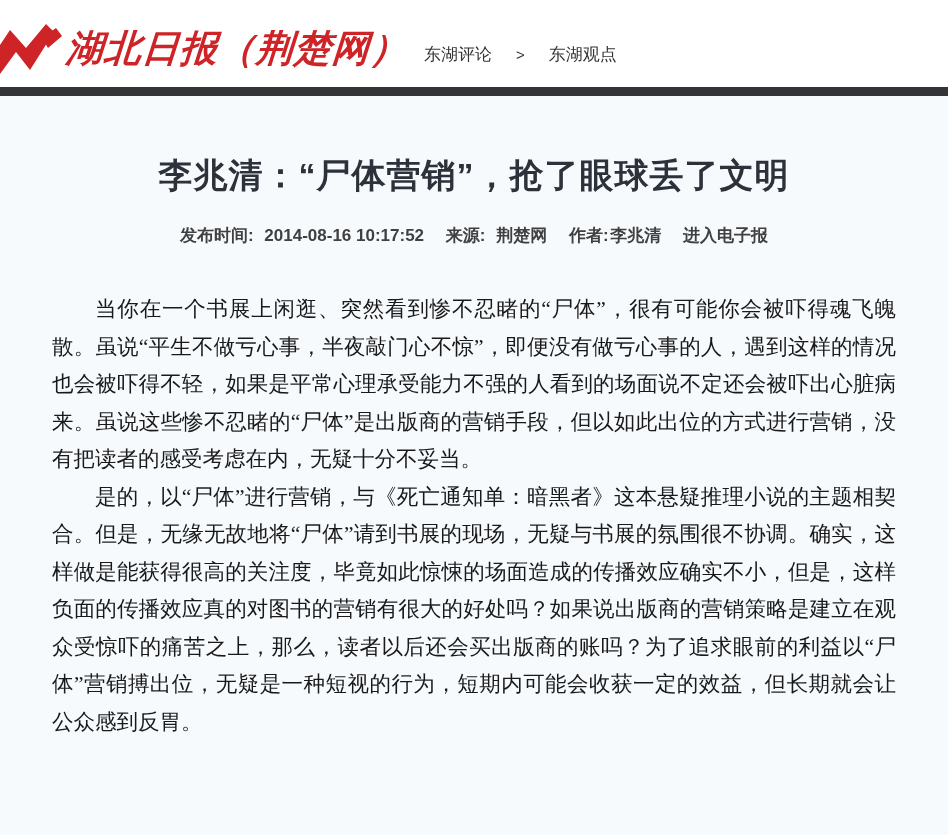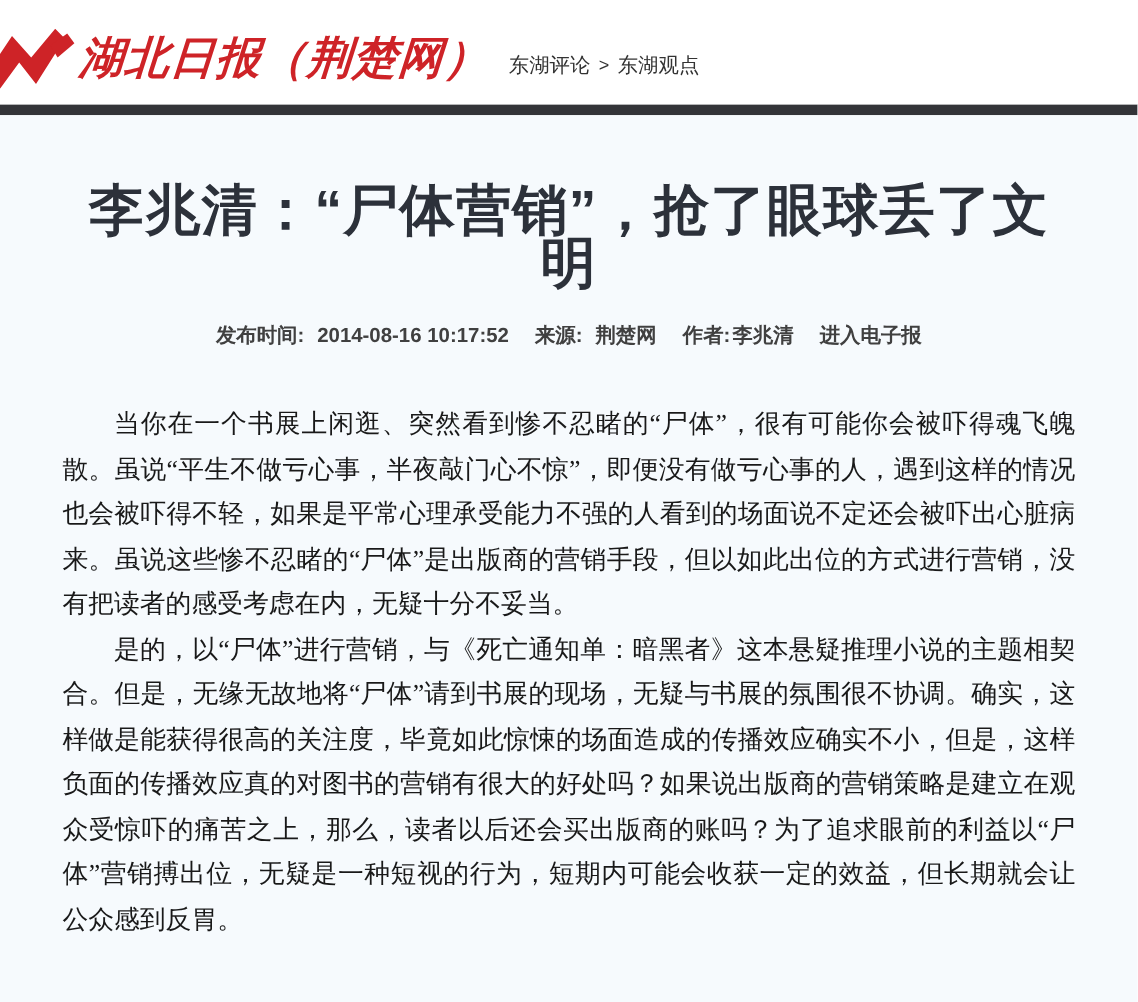--- a/index.html
+++ b/index.html
@@ -35,21 +35,21 @@
     font-style: italic;
     font-size: 37px;
     letter-spacing: 1px;
     white-space: nowrap;
     transform: skewX(-4deg);
     line-height: 1;
   }
   .breadcrumb {
     display: flex;
     align-items: center;
-    gap: 7px;
+    gap: 24px;
     margin-left: 16px;
     margin-top: 22px;
     font-size: 17px;
     color: #333333;
   }
   .breadcrumb .crumb { cursor: pointer; }
   .breadcrumb .sep { color: #333333; font-size: 15px; }
   
   .top-bar {
     height: 9px;
@@ -58,21 +58,21 @@
   }
   
   .content {
     background: #f6fafd;
     height: 739px;
     padding: 0 52px;
   }
   .article-title {
     padding-top: 57px;
     text-align: center;
-    font-size: 46px;
+    font-size: 34px;
     font-weight: bold;
     color: #2c313a;
     font-family: "Liberation Sans", sans-serif;
     letter-spacing: 1px;
     line-height: 44px;
   }
   .article-meta {
     margin-top: 27px;
     text-align: center;
     font-size: 17px;

